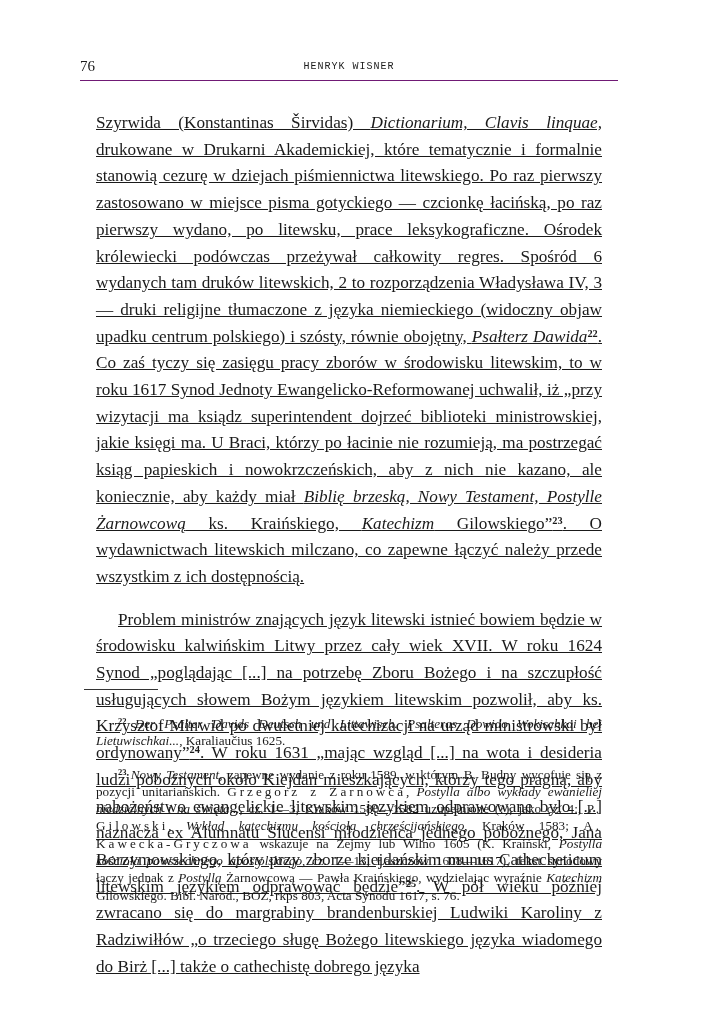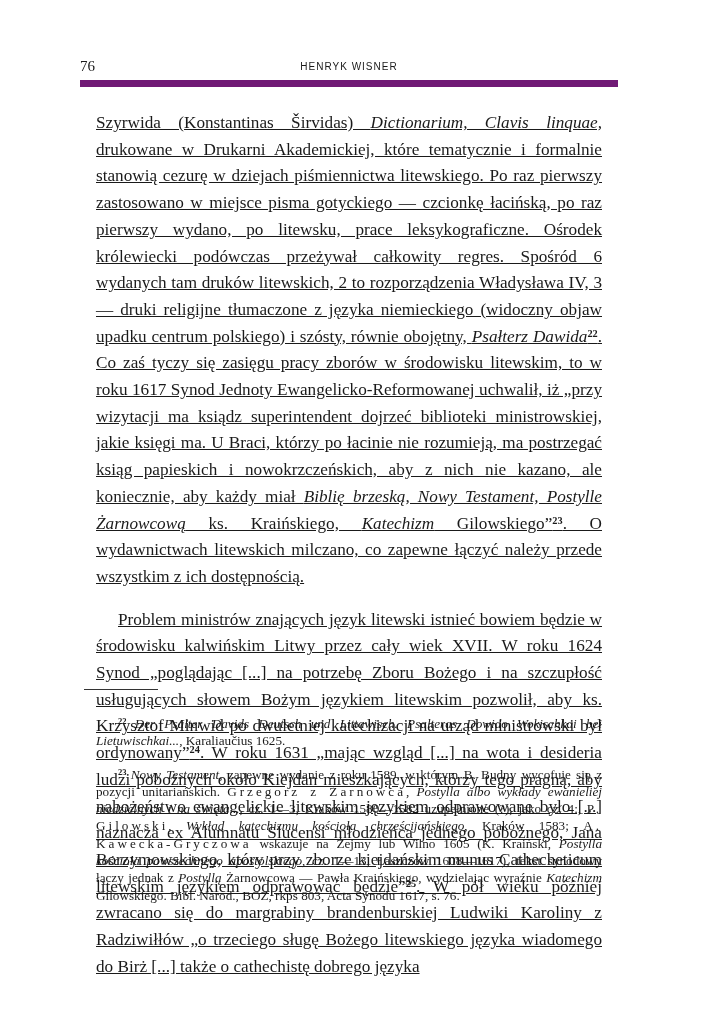--- a/index.html
+++ b/index.html
@@ -1,22 +1,22 @@
 <!DOCTYPE html>
 <html><head>
 <meta charset="utf-8">
 <style>
   html, body { margin:0; padding:0; background:#ffffff; }
   body { width:702px; height:1020px; position:relative; overflow:hidden;
          font-family:"DejaVu Serif","Liberation Serif",serif; color:#1a1a1a; }
   .page { position:absolute; left:80px; top:0; width:538px; }
-  .header { position:absolute; left:0; top:58px; width:538px; height:22px; border-bottom:7px solid #701a75; }
+  .header { position:absolute; left:0; top:58px; width:538px; height:22px; border-bottom:1px solid #701a75; }
   .page-num { position:absolute; left:0; top:0; font-size:15px; font-family:"Liberation Serif",serif; }
   .running-head { position:absolute; left:0; right:0; top:3px; text-align:center; font-size:10px;
-                  letter-spacing:1px; font-family:Liberation Sans, sans-serif; }
+                  letter-spacing:1px; font-family:Liberation Mono, monospace; }
   .body-text { position:absolute; left:0; top:94px; width:538px; font-family:"Liberation Serif",serif;
                font-size:17.2px; line-height:26.7px; text-align:justify; }
   .body-text p { margin:16px;text-decoration:underline; }
   .body-text p.indent { text-indent:22px; }
   .fn-rule { position:absolute; left:4px; top:689px; width:74px; border-top:1px solid #333; }
   .footnotes { position:absolute; left:0; top:699px; width:538px; font-family:"Liberation Serif",serif;
                font-size:13.2px; line-height:17.3px; text-align:justify; }
   .footnotes p { margin:16px; text-indent:22px; }
   sup { font-size:0.6em; vertical-align:0.5em; line-height:0; font-weight:bold; }
   .footnotes sup { font-size:0.65em; }

